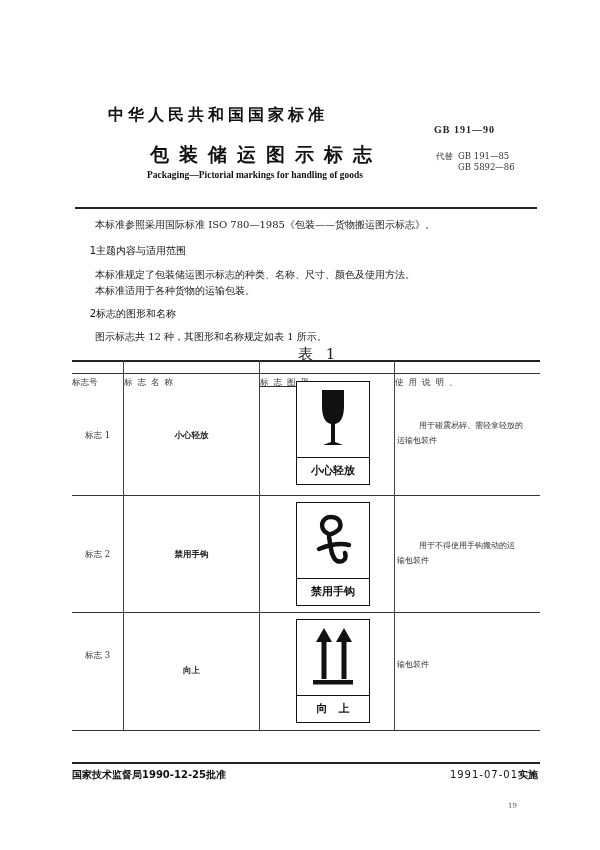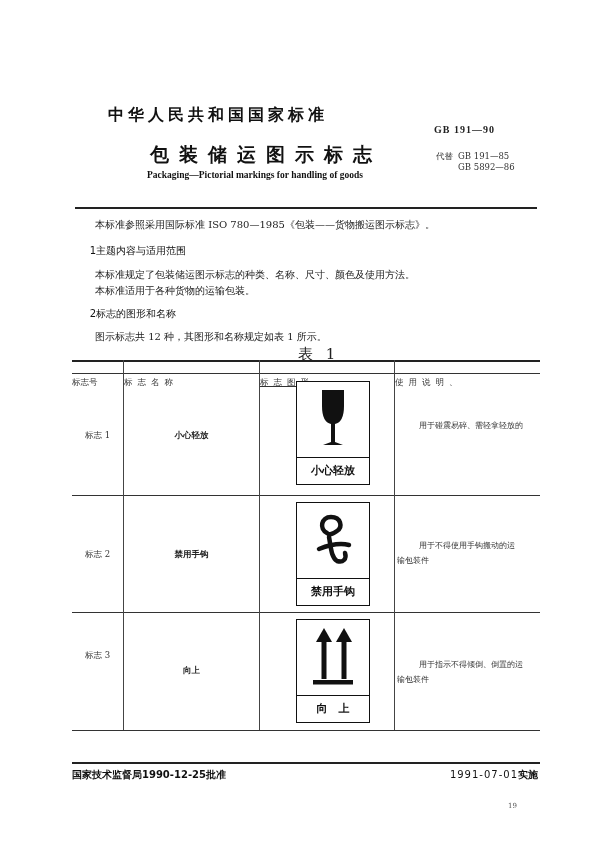--- a/index.html
+++ b/index.html
@@ -108,20 +108,21 @@
   <div class="sign" style="left:224px; top:21px;">
     <div class="pic">
       <svg width="72" height="75" viewBox="0 0 72 75">
         <path d="M25 8 L47 8 L47 24 Q47 40 38 42 L38 60 L46 63 L26 63 L34 60 L34 42 Q25 40 25 24 Z" fill="#111"></path>
       </svg>
     </div>
     <div class="label">小心轻放</div>
   </div>
   <div class="cell-desc" style="top:58px;">
     <div class="indent">用于碰震易碎、需轻拿轻放的</div>
+    <div>运输包装件</div>
   </div>
 
   <div class="cell-id" style="top:189px;">标志 2</div>
   <div class="cell-name" style="top:189px;">禁用手钩</div>
   <div class="sign" style="left:224px; top:142px;">
     <div class="pic">
       <svg width="72" height="75" viewBox="0 0 72 75">
         <path d="M30 30 C22 26 24 14 34 14 C44 14 46 24 40 28 C36 31 32 32 30 30" fill="none" stroke="#111" stroke-width="4.5" stroke-linecap="round"></path>
         <path d="M22 46 C32 42 44 40 52 42" fill="none" stroke="#111" stroke-width="4.5" stroke-linecap="round"></path>
         <path d="M32 34 C34 44 34 54 40 58 C46 60 50 56 48 50" fill="none" stroke="#111" stroke-width="4.5" stroke-linecap="round"></path>
@@ -142,21 +143,20 @@
         <polygon points="27,8 19,22 35,22" fill="#111"></polygon>
         <rect x="24.5" y="21" width="5" height="38" fill="#111"></rect>
         <polygon points="47,8 39,22 55,22" fill="#111"></polygon>
         <rect x="44.5" y="21" width="5" height="38" fill="#111"></rect>
         <rect x="16" y="60" width="40" height="4.5" fill="#111"></rect>
       </svg>
     </div>
     <div class="label">向　上</div>
   </div>
   <div class="cell-desc" style="top:297px;">
-    <div class="indent">用于指示不得倾倒、倒置的运</div>
     <div>输包装件</div>
   </div>
 </div>
 
 <div class="abs footer-rule"></div>
 <div class="abs footer-left">国家技术监督局1990-12-25批准</div>
 <div class="abs footer-right">
   <span>1991-07-01</span><b>实施</b>
 </div>
 <div class="abs page-num">19</div>

